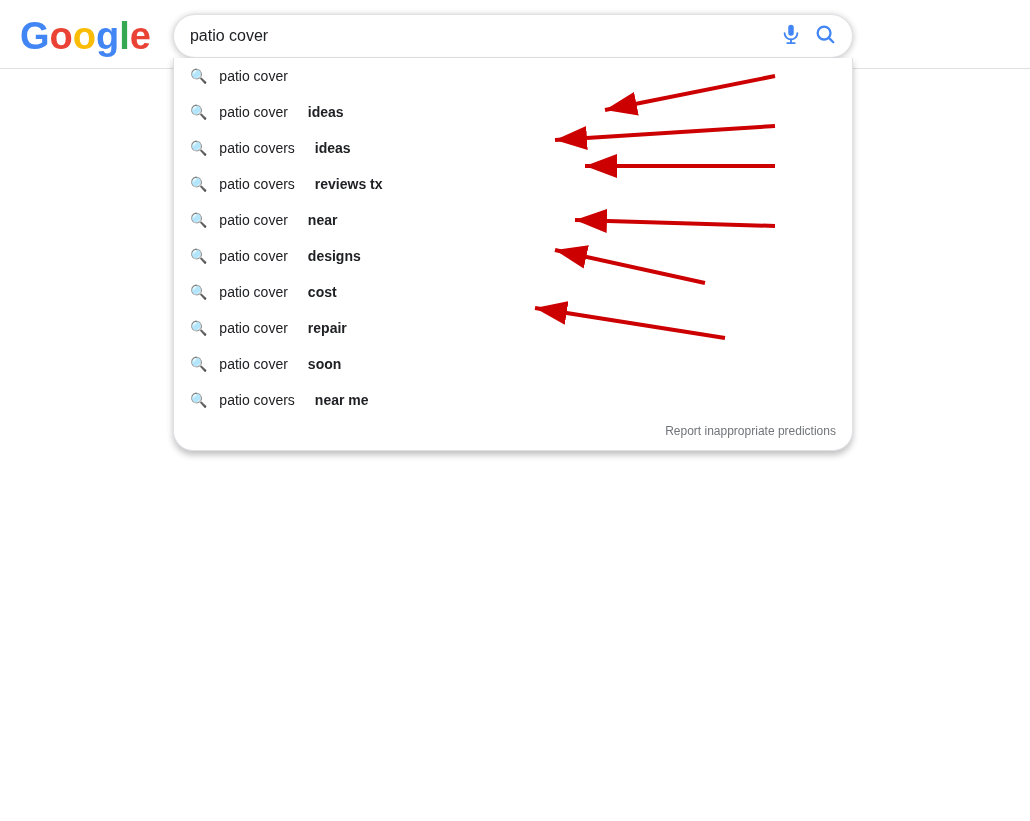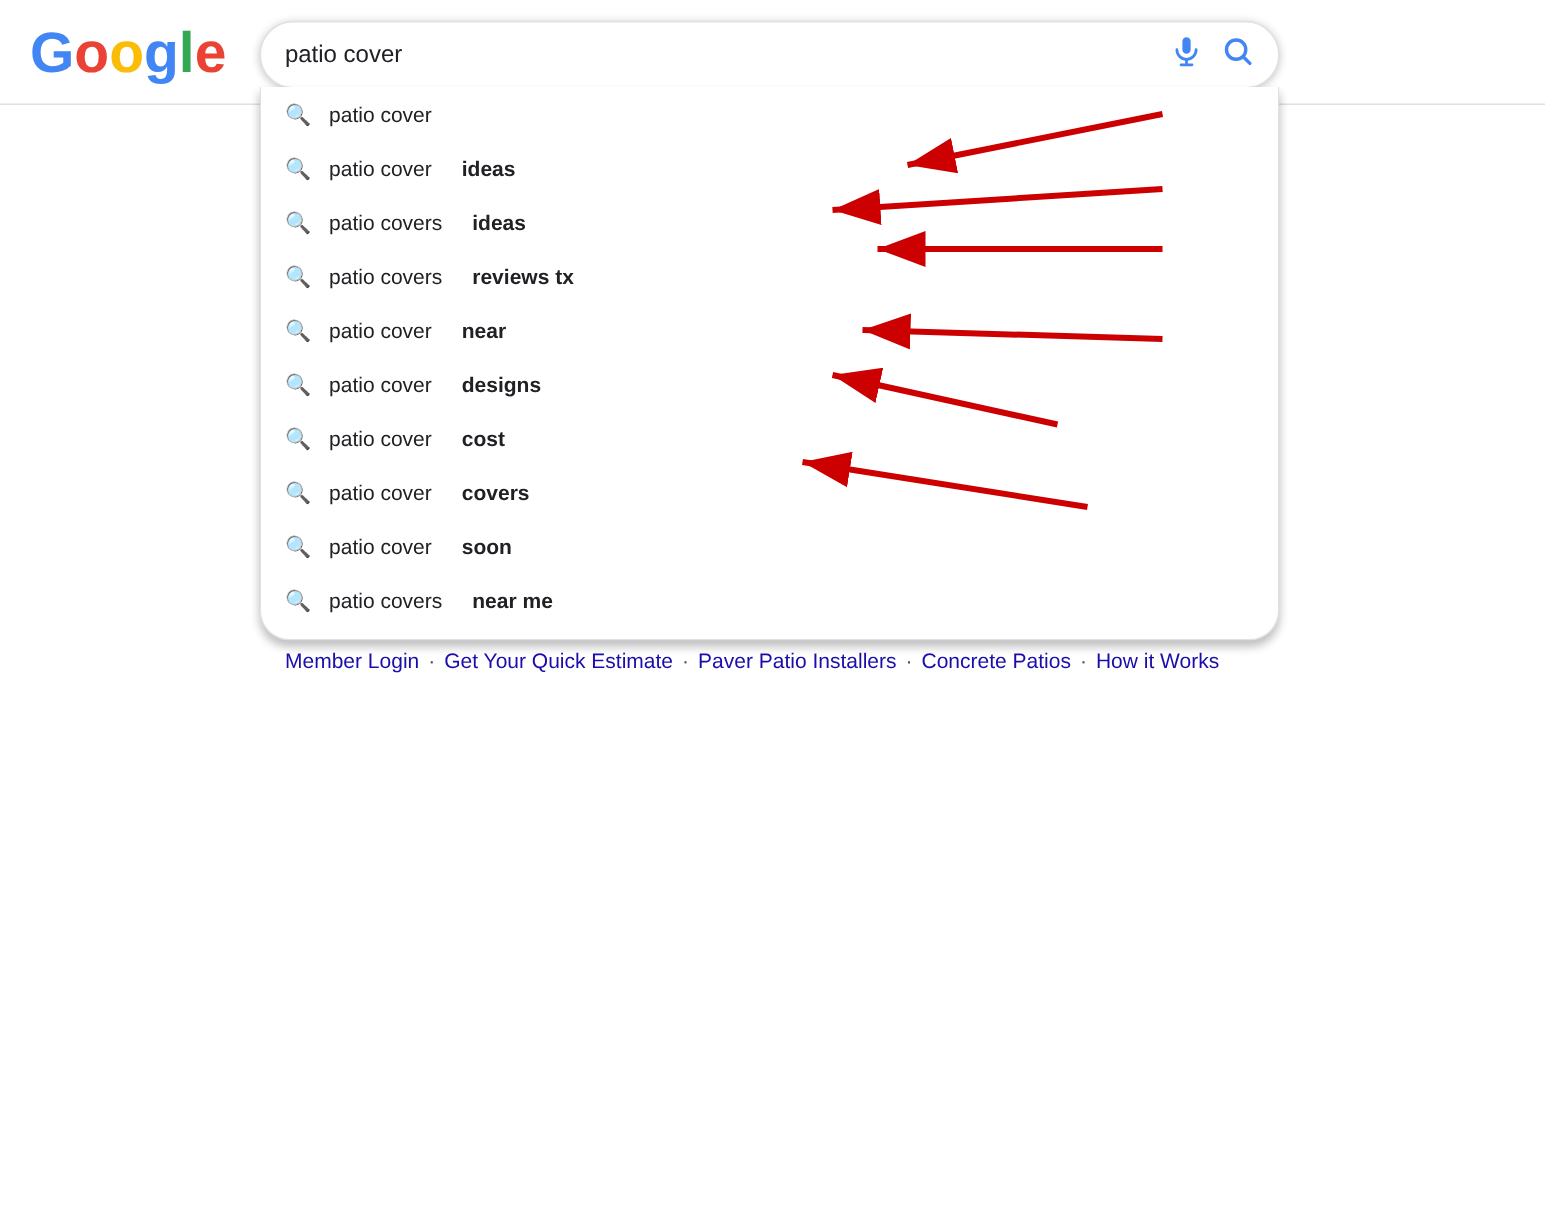--- a/index.html
+++ b/index.html
@@ -281,31 +281,34 @@
             <span class="search-suffix">designs</span>
         </div>
         <div class="autocomplete-item">
           <span class="search-small-icon">🔍</span>
           <span class="search-prefix">patio cover </span>
             <span class="search-suffix">cost</span>
         </div>
         <div class="autocomplete-item">
           <span class="search-small-icon">🔍</span>
           <span class="search-prefix">patio cover </span>
-            <span class="search-suffix">covers</span>
+            <span class="search-suffix">repair</span>
         </div>
         <div class="autocomplete-item">
           <span class="search-small-icon">🔍</span>
           <span class="search-prefix">patio cover </span>
             <span class="search-suffix">soon</span>
         </div>
         <div class="autocomplete-item">
           <span class="search-small-icon">🔍</span>
           <span class="search-prefix">patio covers </span>
             <span class="search-suffix">near me</span>
+        </div>
+        <div class="autocomplete-footer">
+          <span style="cursor:pointer;">Report inappropriate predictions</span>
         </div>
       </div>
     </div>
   </div>
 
   <div style="position:absolute; top:58px; left:185px; pointer-events:none; z-index:300;">
     <svg width="600" height="380" viewBox="0 0 600 380">
 
       <defs>
         <marker id="arrowhead" markerWidth="8" markerHeight="6" refX="8" refY="3" orient="auto">

